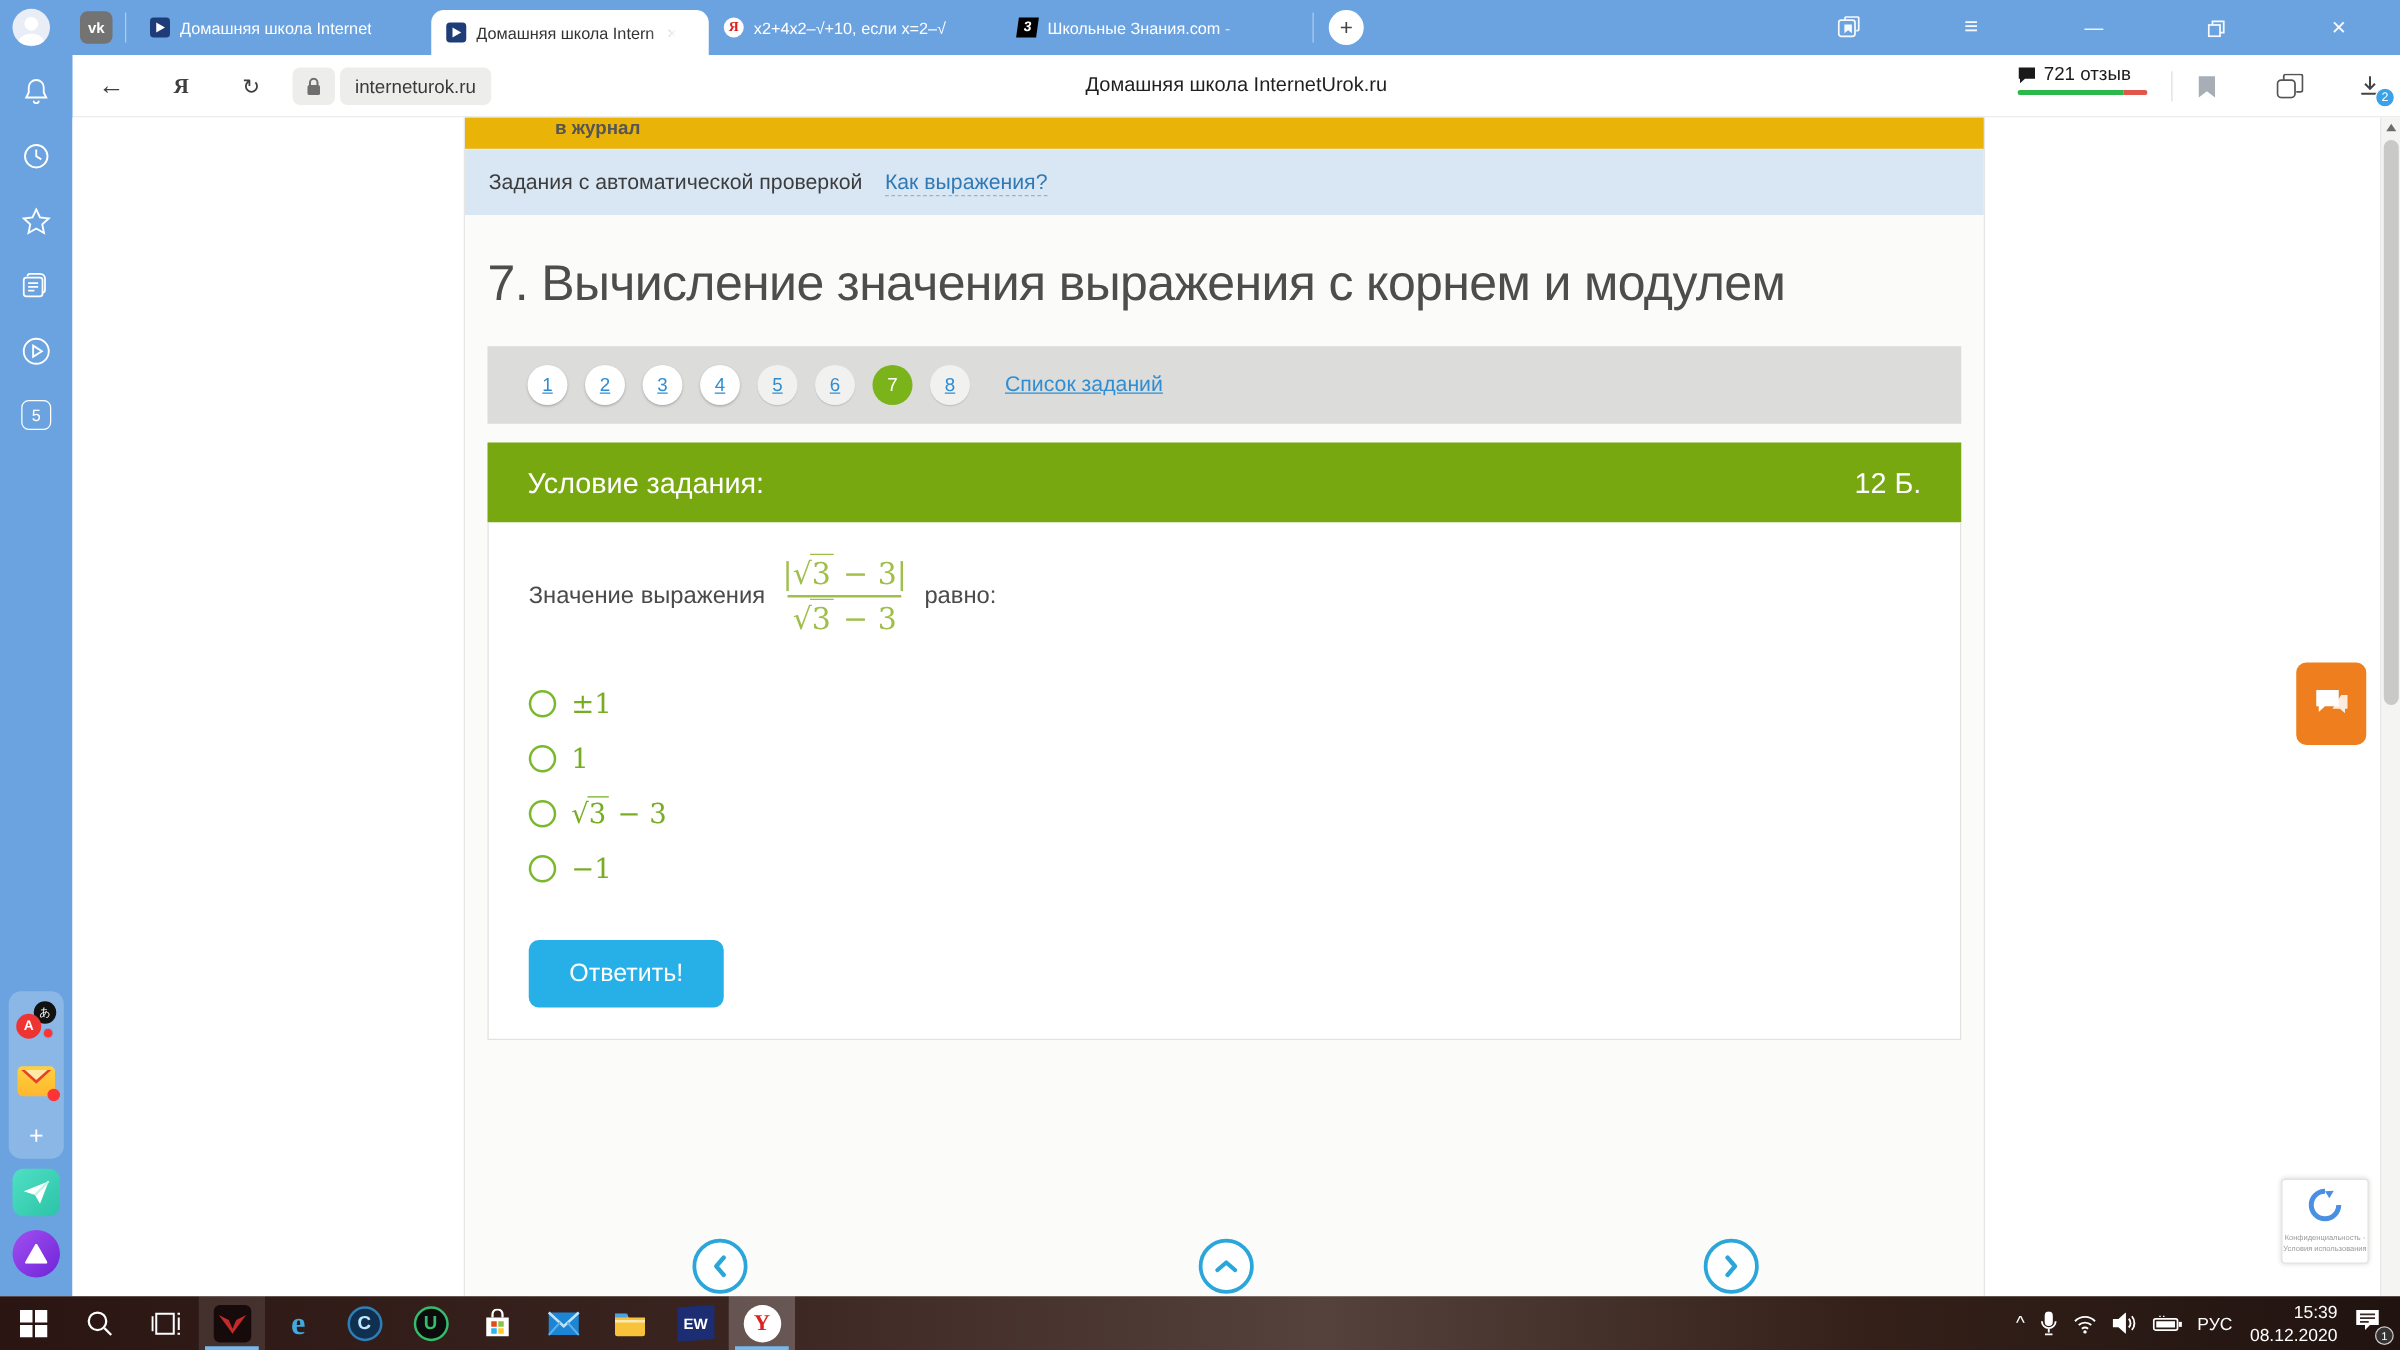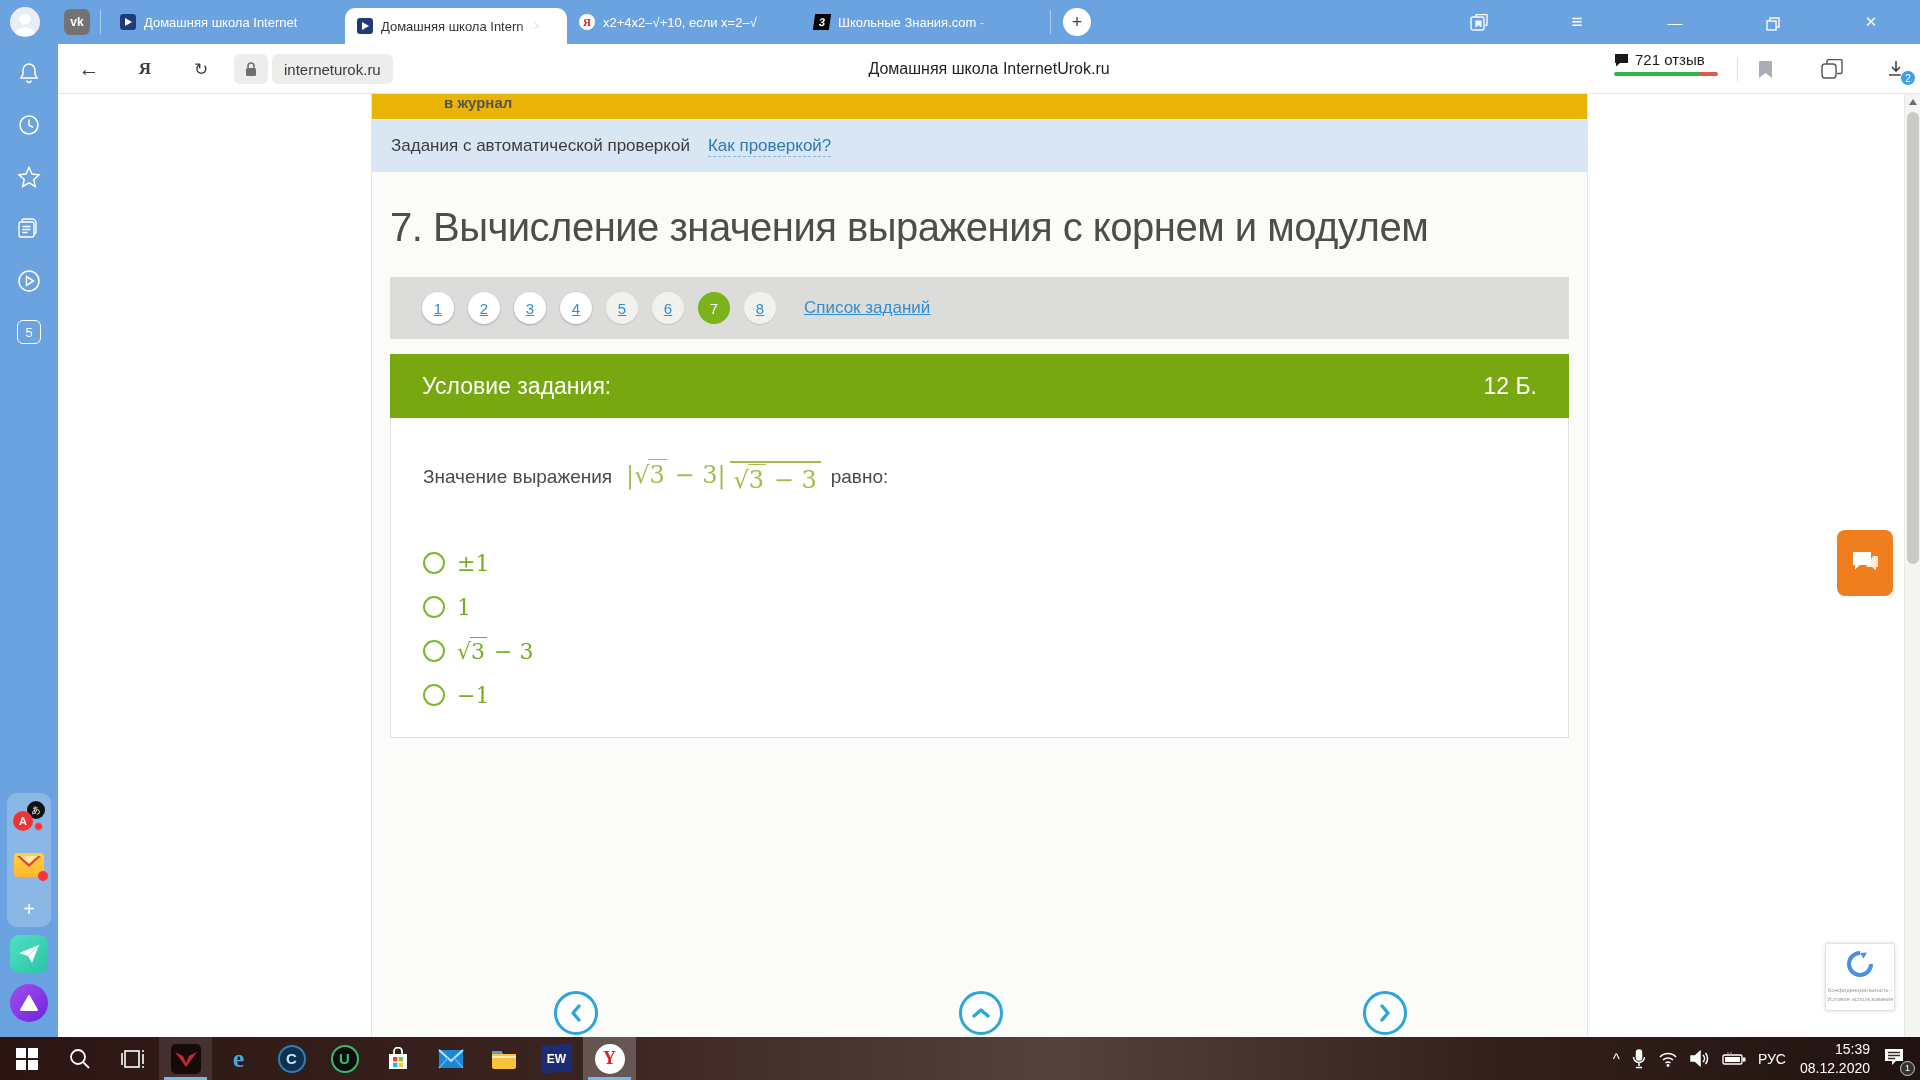--- a/index.html
+++ b/index.html
@@ -81,21 +81,21 @@
   .content { padding:0 18px; }
   h1.lesson { margin-top:32px; width:1145px; font-size:40px; font-weight:400; line-height:1.18; color:#4d4d4b; letter-spacing:-0.5px; }
   .pills-band { margin-top:26px; height:62px; background:#dcdcda; display:flex; align-items:center; padding:0 32px; gap:14px; }
   .pill { width:32px; height:32px; border-radius:50%; background:#fff; box-shadow:0 1px 2px rgba(0,0,0,.25); display:flex; align-items:center; justify-content:center; font-size:15px; color:#2f8ed3; text-decoration:underline; cursor:pointer; }
   .pill.todo { background:#f1f1ef; box-shadow:0 1px 1px rgba(0,0,0,.12); }
   .pill.current { background:#7ab31a; color:#fff; text-decoration:none; box-shadow:none; }
   .pills-band .list-link { margin-left:14px; font-size:17px; color:#2f8ed3; text-decoration:underline; cursor:pointer; }
   .greenbar { margin-top:15px; height:64px; background:#77a810; display:flex; align-items:center; justify-content:space-between; padding:0 32px; color:#fff; font-size:23px;gap:39px; }
   .card { background:#fff; border:1px solid #e2e2e0; border-top:none; padding:24px 32px 25px; }
   .q-line { display:flex; align-items:center; font-size:19px; color:#4a4a4a; min-height:70px; }
-  .frac { display:inline-flex; flex-direction:row; align-items:center; margin:0 10px; color:#9fbe4a; font-family:"DejaVu Serif", serif; font-size:24px; line-height:1.1; }
+  .frac { display:inline-flex; flex-direction:column; align-items:center; margin:0 10px; color:#9fbe4a; font-family:"DejaVu Serif", serif; font-size:24px; line-height:1.1; }
   .frac .num { padding:0 4px 4px; }
   .frac .den { border-top:2px solid #9fbe4a; padding:4px 4px 0; }
   .sqrt { white-space:nowrap; }
   .rad { border-top:1.8px solid currentColor; padding:1px 2px 0 1px; margin-left:-1px; }
   .opts { margin-top:34px; display:flex; flex-direction:column; gap:10px; }
   .opt { display:flex; align-items:center; height:34px; cursor:pointer; }
   .radio { width:22px; height:22px; border:2px solid #7cb82e; border-radius:50%; background:#fff; margin-right:12px; flex:0 0 auto; }
   .opt-label { font-family:"DejaVu Serif", serif; font-size:22px; color:#76ad23; }
   .answer-btn { margin-top:40px; width:156px; height:54px; background:#27b0e8; border:none; border-radius:8px; color:#fff; font-size:20px; font-family:"Liberation Sans",sans-serif; cursor:pointer; display:block; }
   .nav-arrows { position:absolute; top:897px; left:0; width:100%; height:46px; }
@@ -296,21 +296,21 @@
     </div>
   </div>
 
   <div class="page">
     <div class="panel">
       <div class="panel-top">
         <span>в журнал</span>
       </div>
       <div class="infobar">
         <span>Задания с автоматической проверкой</span>
-        <a>Как проверкой?</a>
+        <a>Как выражения?</a>
       </div>
       <div class="content">
         <h1 class="lesson">7. Вычисление значения выражения с корнем и модулем</h1>
         <div class="pills-band">
           <span class="pill">1</span>
           <span class="pill">2</span>
           <span class="pill">3</span>
           <span class="pill">4</span>
           <span class="pill todo">5</span>
           <span class="pill todo">6</span>
@@ -342,20 +342,21 @@
             </label>
             <label class="opt">
               <span class="radio"></span>
               <span class="opt-label"><span class="sqrt"><span>√</span><span class="rad">3</span></span><span> − 3</span></span>
             </label>
             <label class="opt">
               <span class="radio"></span>
               <span class="opt-label">−1</span>
             </label>
           </div>
+          <button class="answer-btn">Ответить!</button>
         </div>
       </div>
       <div class="nav-arrows">
         <span class="arrow-circle arr-prev">
           <svg width="16" height="20" viewBox="0 0 16 20">
               <path d="M11 3 L5 10 l6 7" fill="none" stroke="#2ba6da" stroke-width="3.4" stroke-linecap="round" stroke-linejoin="round"></path>
             </svg>
         </span>
         <span class="arrow-circle arr-top">
           <svg width="20" height="16" viewBox="0 0 20 16">

